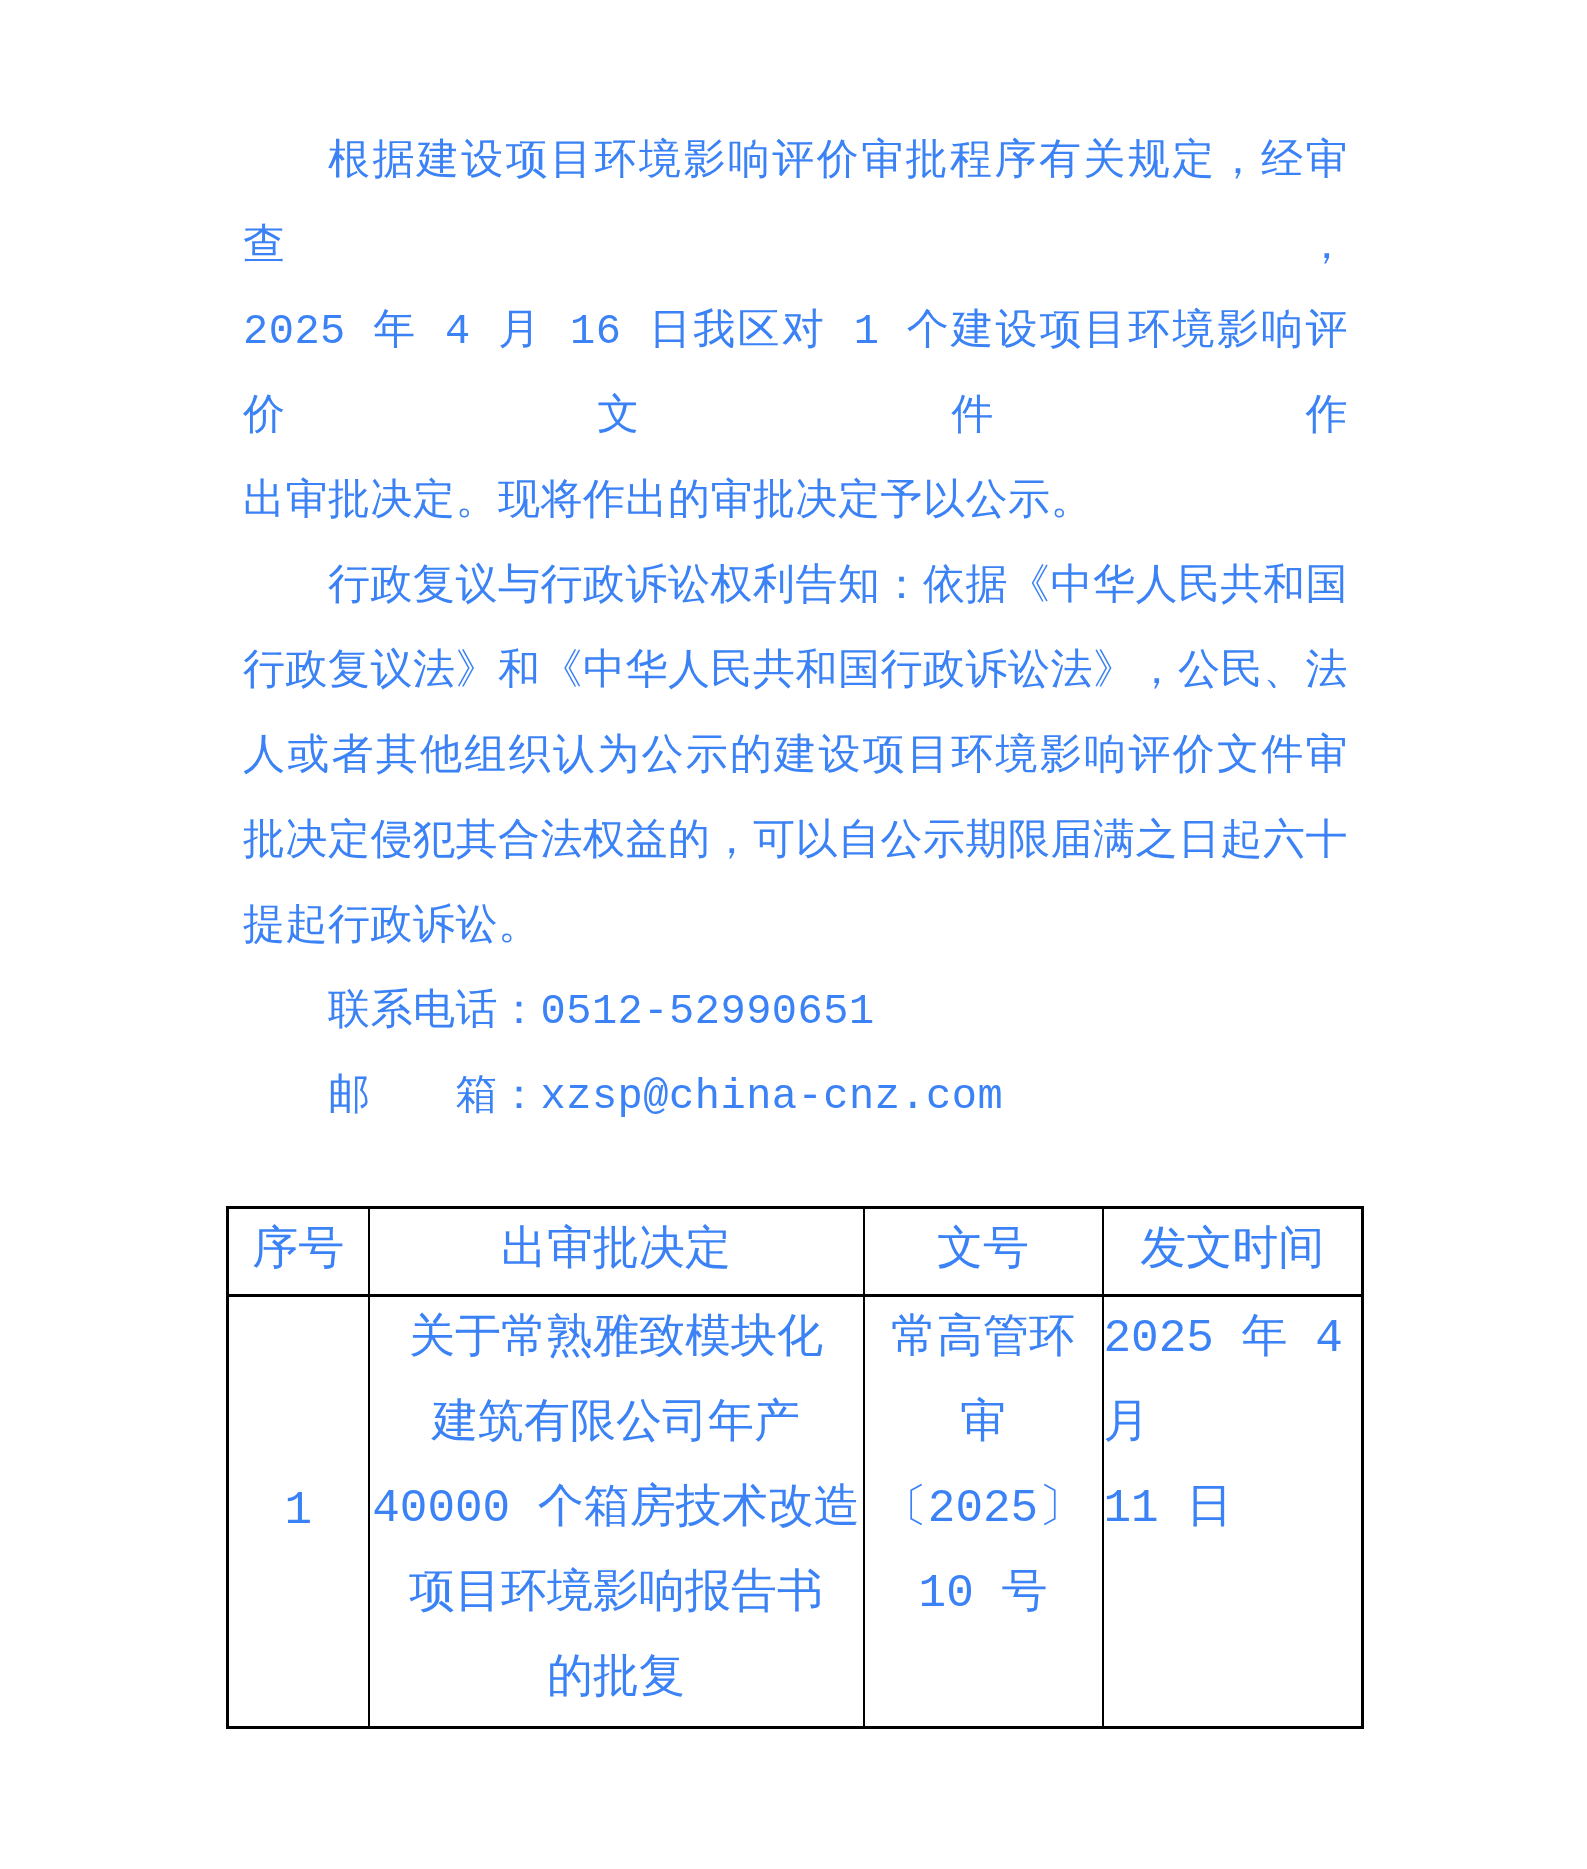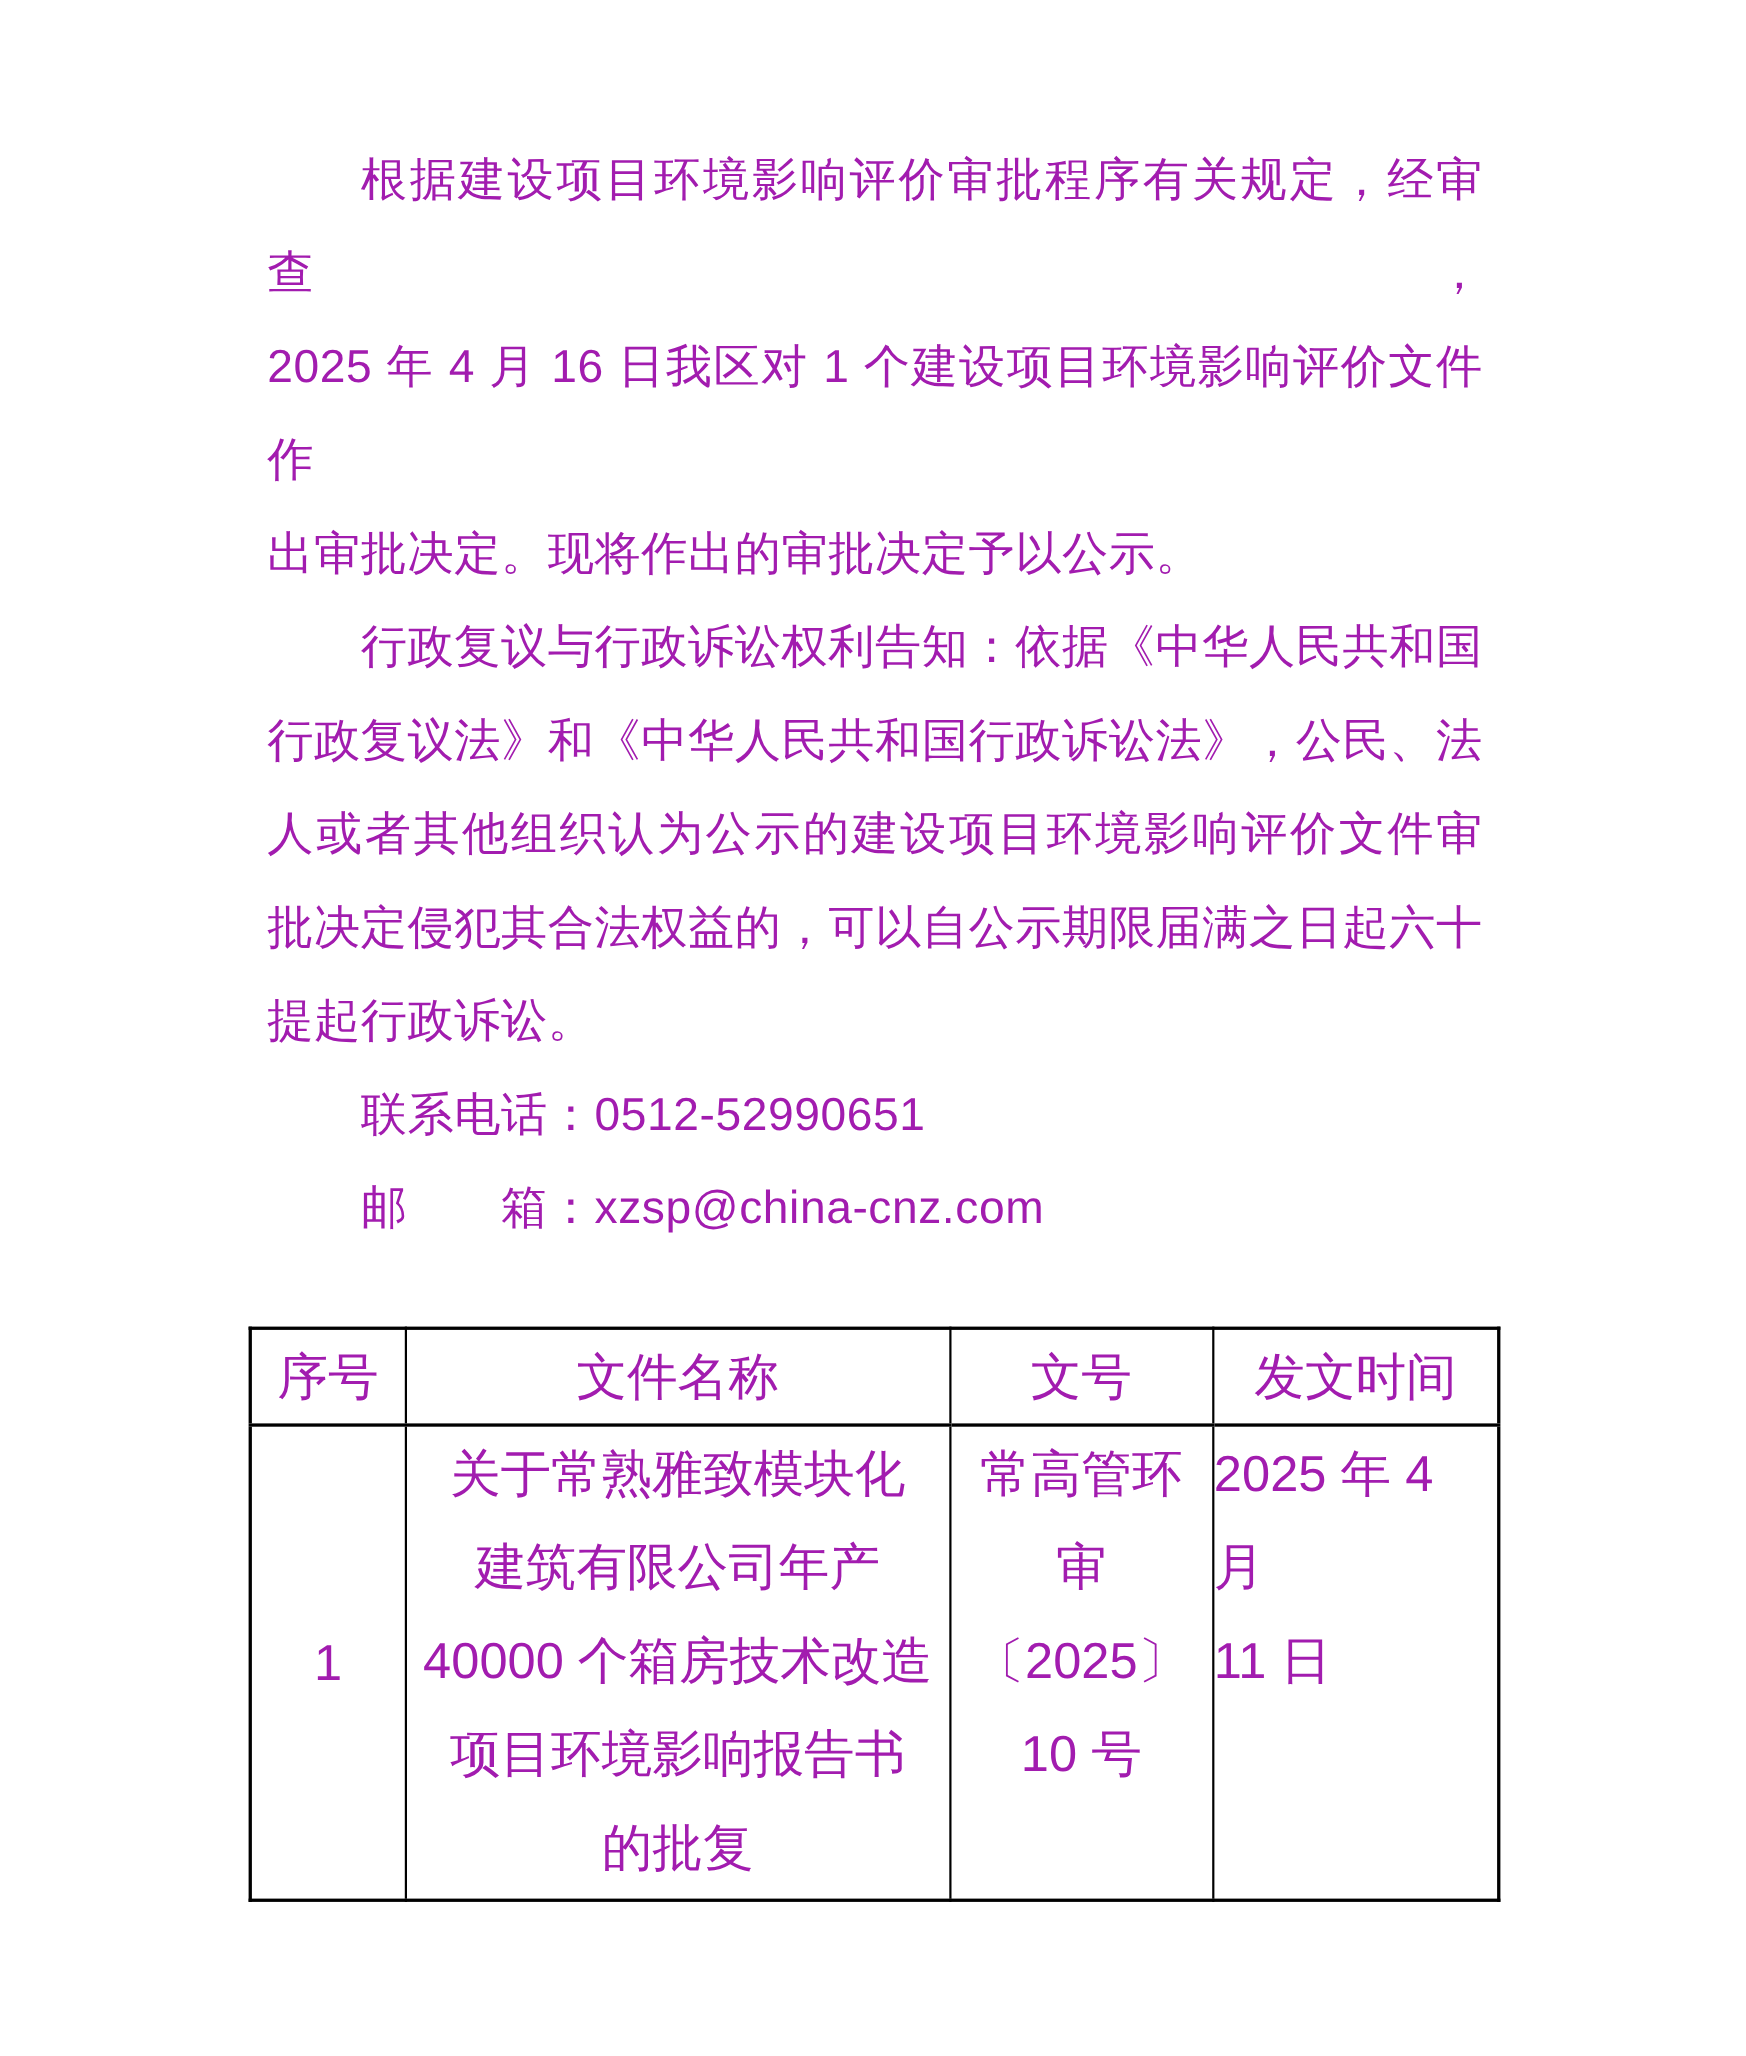--- a/index.html
+++ b/index.html
@@ -5,22 +5,22 @@
   html, body {
     margin: 0;
     padding: 0;
     background: #ffffff;
   }
   .page {
     position: relative;
     width: 1587px;
     height: 1869px;
     background: #ffffff;
-    color: #a21caf;
-    font-family: Liberation Sans, sans-serif;
+    color: #3b82f6;
+    font-family: Liberation Mono, monospace;
     overflow: hidden;
   }
   
   .body-text {
     position: absolute;
     left: 243px;
     top: 120px;
     width: 1105px;
     font-size: 42px;
     line-height: 85px;
@@ -98,21 +98,21 @@
   <table class="doc-table">
     <colgroup>
       <col class="c-index">
       <col class="c-name">
       <col class="c-no">
       <col class="c-date">
     </colgroup>
     <thead>
       <tr>
         <th>序号</th>
-        <th>文件名称</th>
+        <th>出审批决定</th>
         <th>文号</th>
         <th>发文时间</th>
       </tr>
     </thead>
     <tbody>
       <tr>
         <td class="cell-index">
           <div>1</div>
         </td>
         <td class="cell-name">

